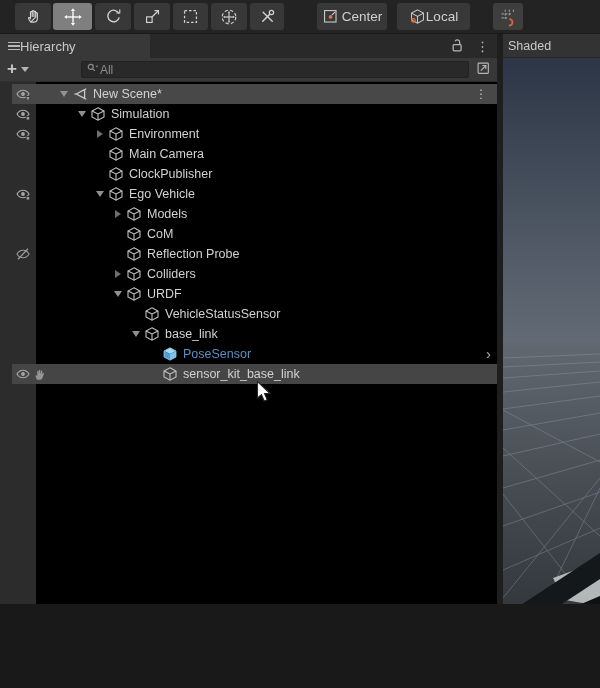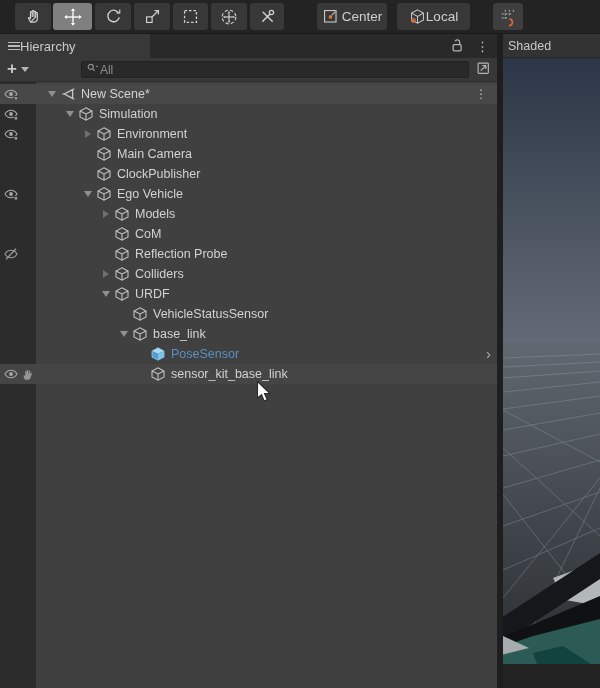--- a/index.html
+++ b/index.html
@@ -1,18 +1,18 @@
 <!DOCTYPE html>
 <html><head>
 <meta charset="utf-8">
 <style>
   * { margin:0; padding:0; box-sizing:border-box; }
   html,body { background:#191919; }
   .app {
-    position:relative; width:600px; height:688px; overflow:hidden;
+    position:relative; width:600px; height:604px; overflow:hidden;
     background:#232323; font-family:"Liberation Sans", sans-serif;
     font-size:12px; color:#d2d2d2; user-select:none;
   }
   
   .toolbar { position:relative; height:34px; background:#232323; border-bottom:1px solid #1a1a1a; }
   .tbtn {
     position:absolute; top:3px; height:27px; border-radius:3px; background:#383838;
     display:flex; align-items:center; justify-content:center; color:#cfcfcf;
   }
   .tbtn.selected { background:#7f7f7f; }
@@ -56,21 +56,21 @@
   .search-wrap input {
     flex:1; background:transparent; border:none; outline:none; color:#b5b5b5;
     font-family:"Liberation Sans", sans-serif; font-size:12px; min-width:0;
   }
   .search-wrap input::placeholder { color:#8a8a8a; opacity:1; }
   .ext-btn { width:20px; height:20px; display:flex; align-items:center; justify-content:center; }
   
   .stoolbar { height:24px; background:#333333; display:flex; align-items:center; padding-left:5px;
               font-size:12.5px; color:#c9c9c9; border-bottom:1px solid #262626; }
   
-  .tree { position:relative; height:606px; background:#404040; padding-top:2px; overflow:hidden; }
+  .tree { position:relative; height:606px; background:#000000; padding-top:2px; overflow:hidden;padding-left:12px; }
   .gutter-strip { position:absolute; left:0; top:0; bottom:0; width:36px; background:#2c2c2c; }
   .row { position:relative; height:20px; display:flex; align-items:center; }
   .row.header { background:#484848; }
   .row.hover  { background:#454545; }
   .gutter { width:36px; flex:none; height:100%; display:flex; align-items:center; padding-left:3px; gap:0; }
   .g-eye, .g-pick { display:none; width:16px; height:16px; align-items:center; justify-content:center; }
   .row.eye-dot .eye-open, .row.eye-plain .eye-open { display:inline-flex; }
   .row.eye-plain .eye-badge { display:none; }
   .row.eye-hidden .eye-slash { display:inline-flex; }
   .row.pick .g-pick { display:inline-flex; }

